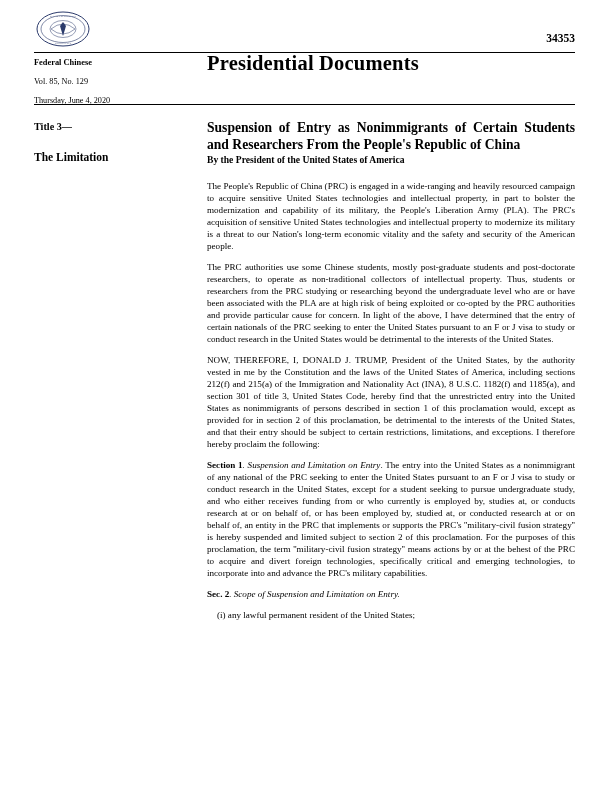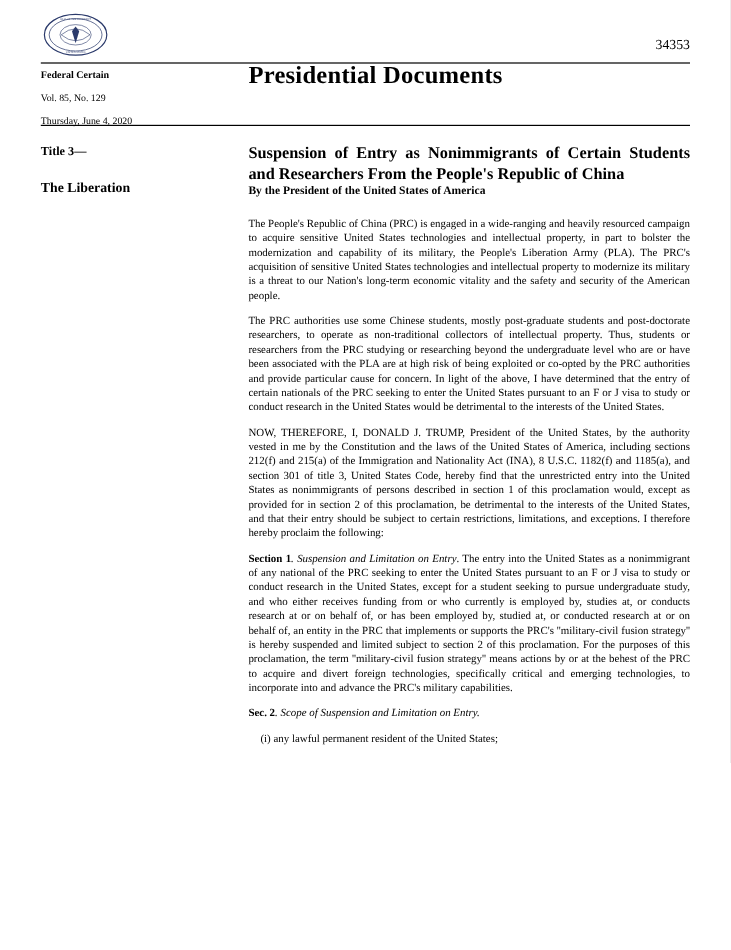--- a/index.html
+++ b/index.html
@@ -24,21 +24,21 @@
     top: 10px;
     width: 56px;
     height: 38px;
   }
   .seal svg { display: block; }
   .page-number {
     position: absolute;
     right: 34px;
     top: 32px;
     font-size: 11.5px;
-    font-weight: normal;
+    font-weight: bold;
     font-family: "Liberation Serif", serif;
     color: #000;
   }
   .rule {
     position: absolute;
     left: 34px;
     right: 34px;
     border-top: 1px solid #000;
   }
   .rule-top { top: 52px; }
@@ -139,28 +139,28 @@
   </div>
 
   <div class="page-number">34353</div>
 
   <div class="rule rule-top"></div>
   <div class="rule rule-bottom"></div>
 
   <div class="masthead-title">Presidential Documents</div>
 
   <div class="fr-block">
-    <div class="fr-name">Federal Certain</div>
+    <div class="fr-name">Federal Chinese</div>
     <div class="fr-vol">Vol. 85, No. 129</div>
     <div class="fr-date">Thursday, June 4, 2020</div>
   </div>
 
   <div class="leftcol">
     <div class="title3">Title 3—</div>
-    <div class="president">The Liberation</div>
+    <div class="president">The Limitation</div>
   </div>
 
   <div class="content">
 
 
     <div class="doc-title">Suspension of Entry as Nonimmigrants of Certain Students and Researchers From the People's Republic of China</div>
 
     <div class="byline">By the President of the United States of America</div>
 
 

